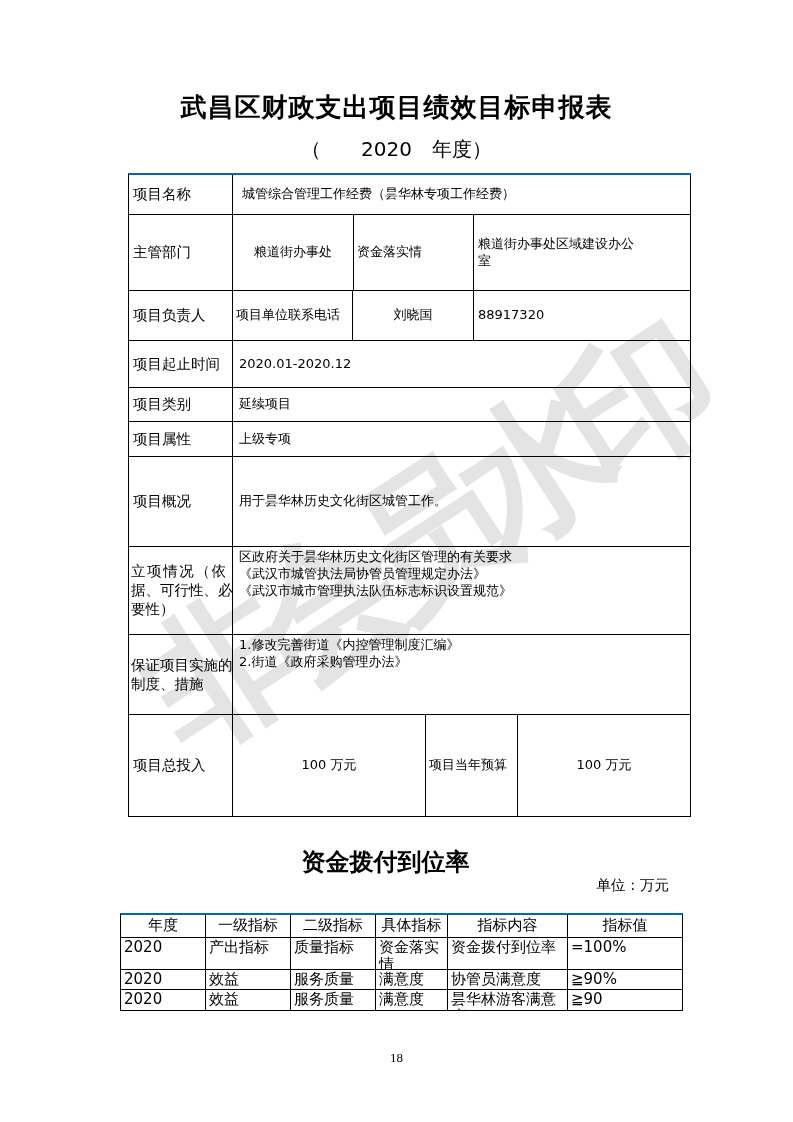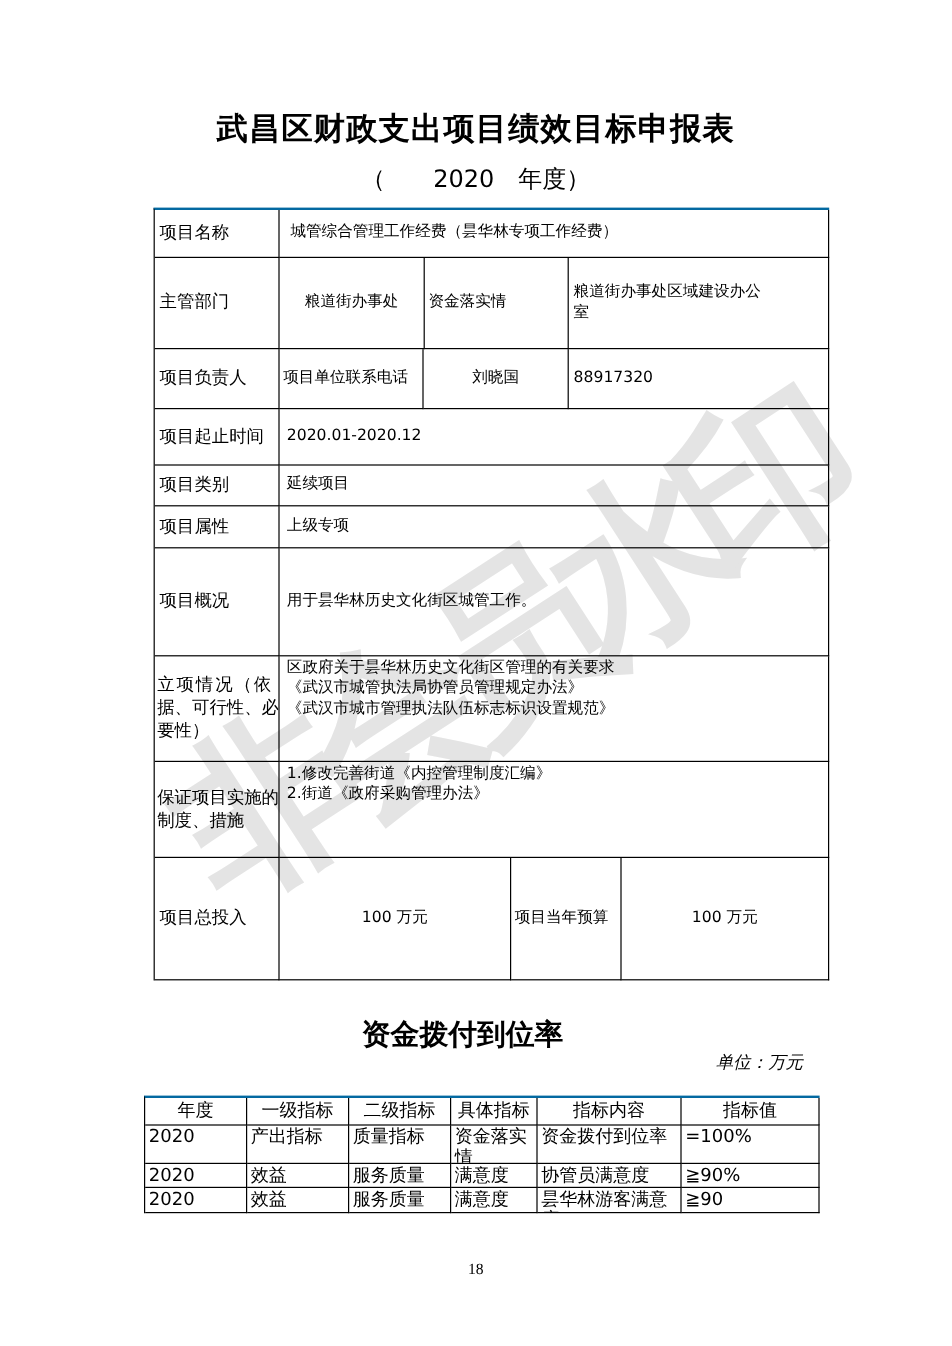--- a/index.html
+++ b/index.html
@@ -38,21 +38,21 @@
   .ctr { justify-content:center; text-align:center; }
   .td2 {
     font-size:15px; line-height:1.15; padding:1px 3px;
     align-items:flex-start;
   }
   .hd { justify-content:center; text-align:center; align-items:center; }
   .sect {
     position:absolute; left:0; top:846px; width:100%; text-align:center;
     font-size:24px; font-weight:bold; padding-right:22px; box-sizing:border-box;
   }
-  .unit { position:absolute; right:124px; top:876px; font-size:14.5px;font-style:italic; }
+  .unit { position:absolute; right:124px; top:876px; font-size:14.5px; }
   .pageno {
     position:absolute; left:0; top:1050px; width:100%; text-align:center;
     font-size:13px; font-family:"Liberation Serif", serif;
   }
 </style>
 </head>
 <body>
 
 <div class="page">
 

